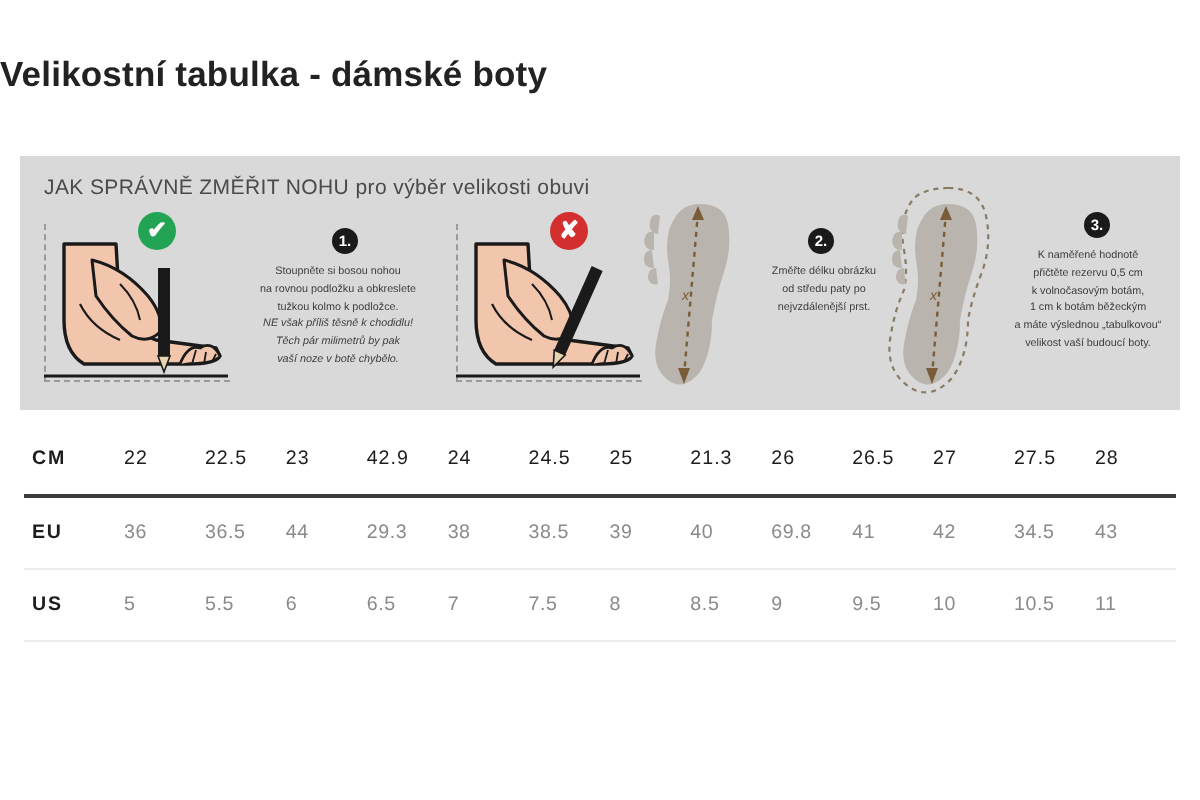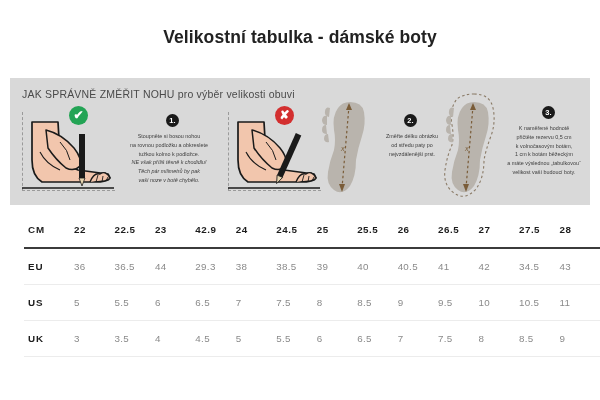--- a/index.html
+++ b/index.html
@@ -17,21 +17,20 @@
 
   .page {
     width: 600px;
     height: 400px;
     position: relative;
     background: #ffffff;
   }
 
   
   .title {
-    text-align: center;
     font-size: 17.5px;
     font-weight: bold;
     color: #222222;
     letter-spacing: 0.1px;
     padding-top: 27px;
     height: 26px;
     box-sizing: content-box;
   }
 
   
@@ -112,21 +111,21 @@
     font-weight: bold;
     color: #ffffff;
     z-index: 6;
   }
   .badge-ok { background: #23a455; }
   .badge-no { background: #d32f2f; }
 
   
   .table-wrap {
     position: absolute;
-    left: 24px;
+    left: 12px;
     top: 212px;
     width: 576px;
   }
   table.sizes {
     width: 100%;
     border-collapse: collapse;
     table-layout: fixed;
   }
   table.sizes td {
     padding: 0;
@@ -136,21 +135,21 @@
     text-align: left;
   }
   table.sizes td.label {
     font-weight: bold;
     color: #1d1d1d;
     letter-spacing: 0.9px;
     width: 46px;
     padding-left: 4px;
   }
   tr.row-cm td {
-    font-weight: bold;
+    font-weight: normal;
     color: #1d1d1d;
     letter-spacing: 0.5px;
   }
   tr.row-cm {
     border-bottom: 2px solid #3b3b3b;
   }
   tr.row-eu, tr.row-us, tr.row-uk {
     border-bottom: 1px solid #ececec;
   }
   tr.row-eu td, tr.row-us td, tr.row-uk td {
@@ -286,38 +285,38 @@
       <tbody>
         <tr class="row-cm">
           <td class="label">CM</td>
           <td>22</td>
           <td>22.5</td>
           <td>23</td>
           <td>42.9</td>
           <td>24</td>
           <td>24.5</td>
           <td>25</td>
-          <td>25.5</td>
+          <td>21.3</td>
           <td>26</td>
           <td>26.5</td>
           <td>27</td>
           <td>27.5</td>
           <td>28</td>
         </tr>
         <tr class="row-eu">
           <td class="label">EU</td>
           <td>36</td>
           <td>36.5</td>
           <td>44</td>
           <td>29.3</td>
           <td>38</td>
           <td>38.5</td>
           <td>39</td>
           <td>40</td>
-          <td>40.5</td>
+          <td>69.8</td>
           <td>41</td>
           <td>42</td>
           <td>34.5</td>
           <td>43</td>
         </tr>
         <tr class="row-us">
           <td class="label">US</td>
           <td>5</td>
           <td>5.5</td>
           <td>6</td>
@@ -325,33 +324,17 @@
           <td>7</td>
           <td>7.5</td>
           <td>8</td>
           <td>8.5</td>
           <td>9</td>
           <td>9.5</td>
           <td>10</td>
           <td>10.5</td>
           <td>11</td>
         </tr>
-        <tr class="row-uk">
-          <td class="label">UK</td>
-          <td>3</td>
-          <td>3.5</td>
-          <td>4</td>
-          <td>4.5</td>
-          <td>5</td>
-          <td>5.5</td>
-          <td>6</td>
-          <td>6.5</td>
-          <td>7</td>
-          <td>7.5</td>
-          <td>8</td>
-          <td>8.5</td>
-          <td>9</td>
-        </tr>
       </tbody>
     </table>
   </div>
 
 </div>
 
 </body></html>

